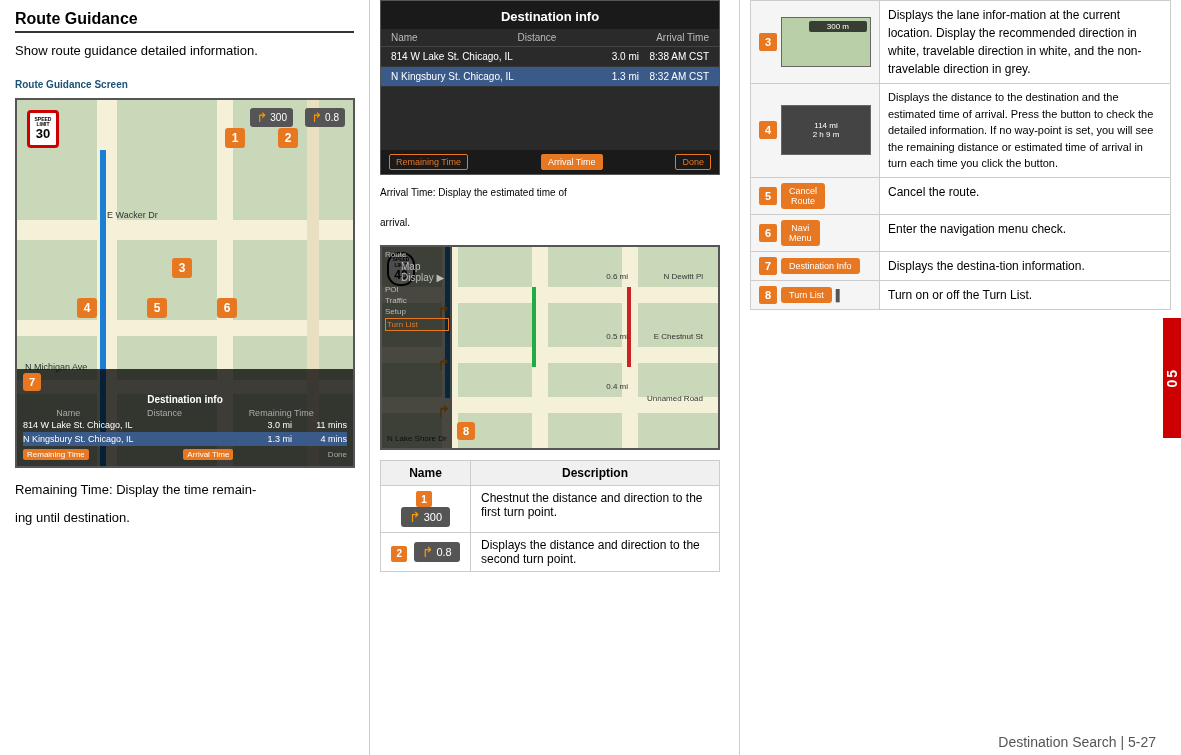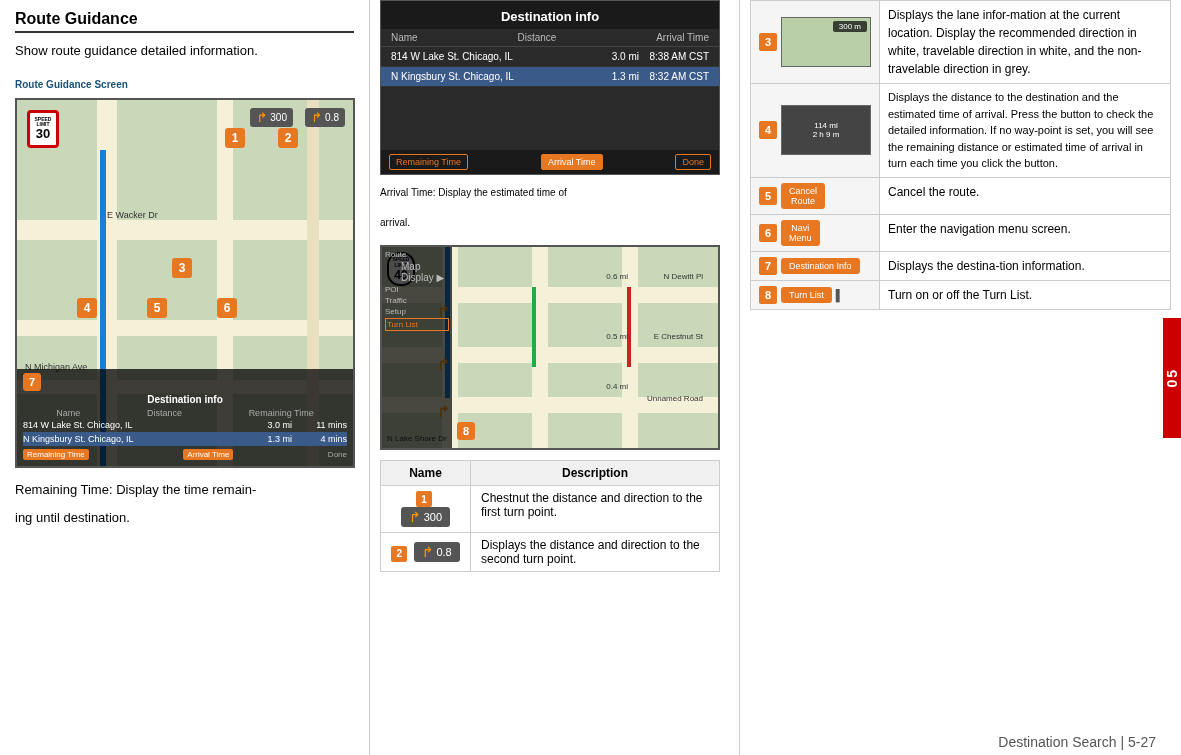--- a/index.html
+++ b/index.html
@@ -378,21 +378,21 @@
       justify-content: center;
       overflow: hidden;
     }
     .mini-dist {
       position: absolute;
       right: 3px;
       top: 3px;
       background: rgba(0,0,0,0.7);
       color: white;
       font-size: 8px;
-      padding: 1px 6px;
+      padding: 1px 18px;
       border-radius: 2px;
     }
     .row-num-badge {
       display: inline-flex;
       width: 18px;
       height: 18px;
       background: #e87722;
       color: white;
       font-size: 11px;
       font-weight: bold;
@@ -702,21 +702,21 @@
       <tr>
         <td class="badge-cell">
           <div style="display:flex; align-items:center; gap:4px;">
             <span class="row-num-badge">6</span>
             <div class="badge-img badge-img-orange" style="flex-direction:column; gap:0; font-size:9px; text-align:center;">
               <span>Navi</span>
               <span>Menu</span>
             </div>
           </div>
         </td>
-        <td style="font-size:12px; line-height:1.5;">Enter the navigation menu screen.</td>
+        <td style="font-size:12px; line-height:1.5;">Enter the navigation menu check.</td>
       </tr>
 
       <tr>
         <td class="badge-cell">
           <div style="display:flex; align-items:center; gap:4px;">
             <span class="row-num-badge">7</span>
             <div class="badge-img badge-img-orange" style="font-size:9px;">
               <span>Destination Info</span>
             </div>
           </div>

